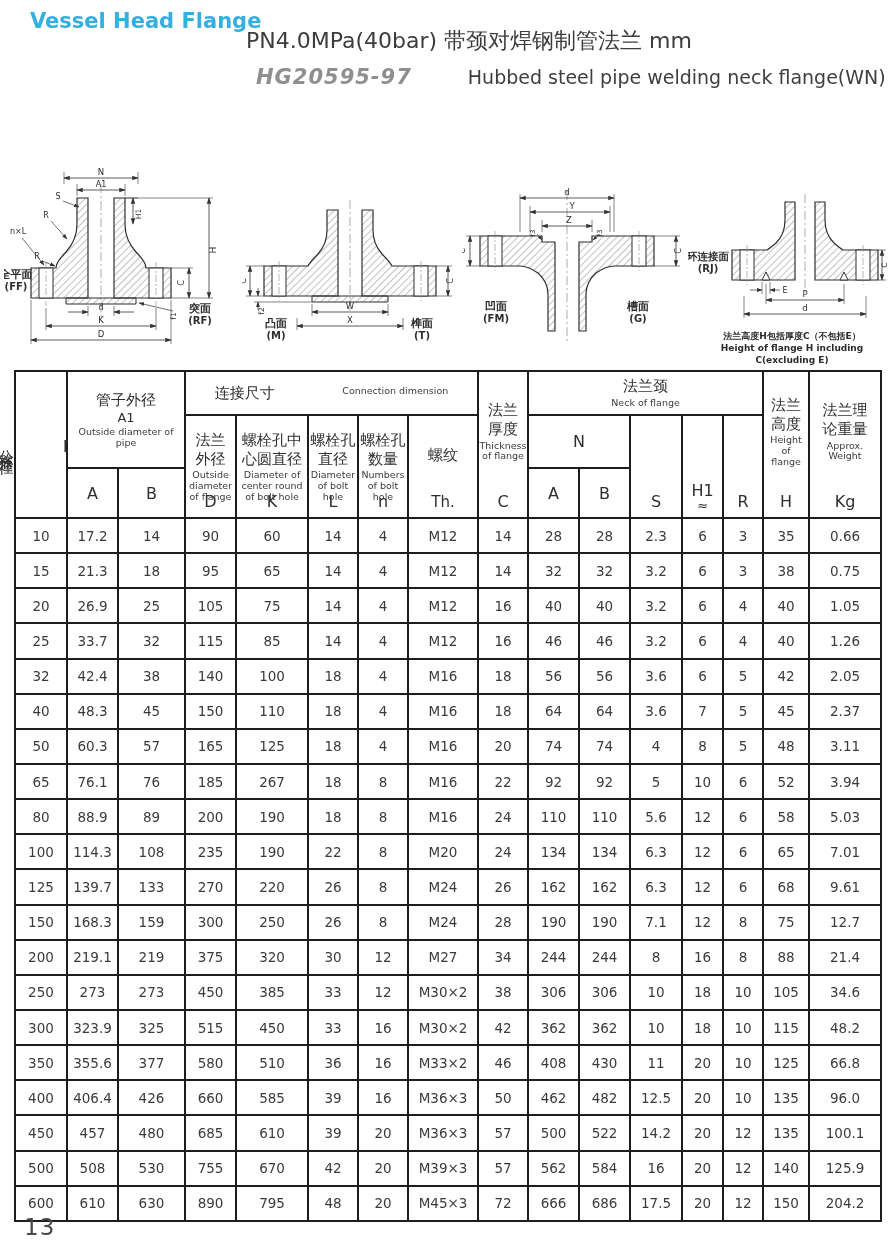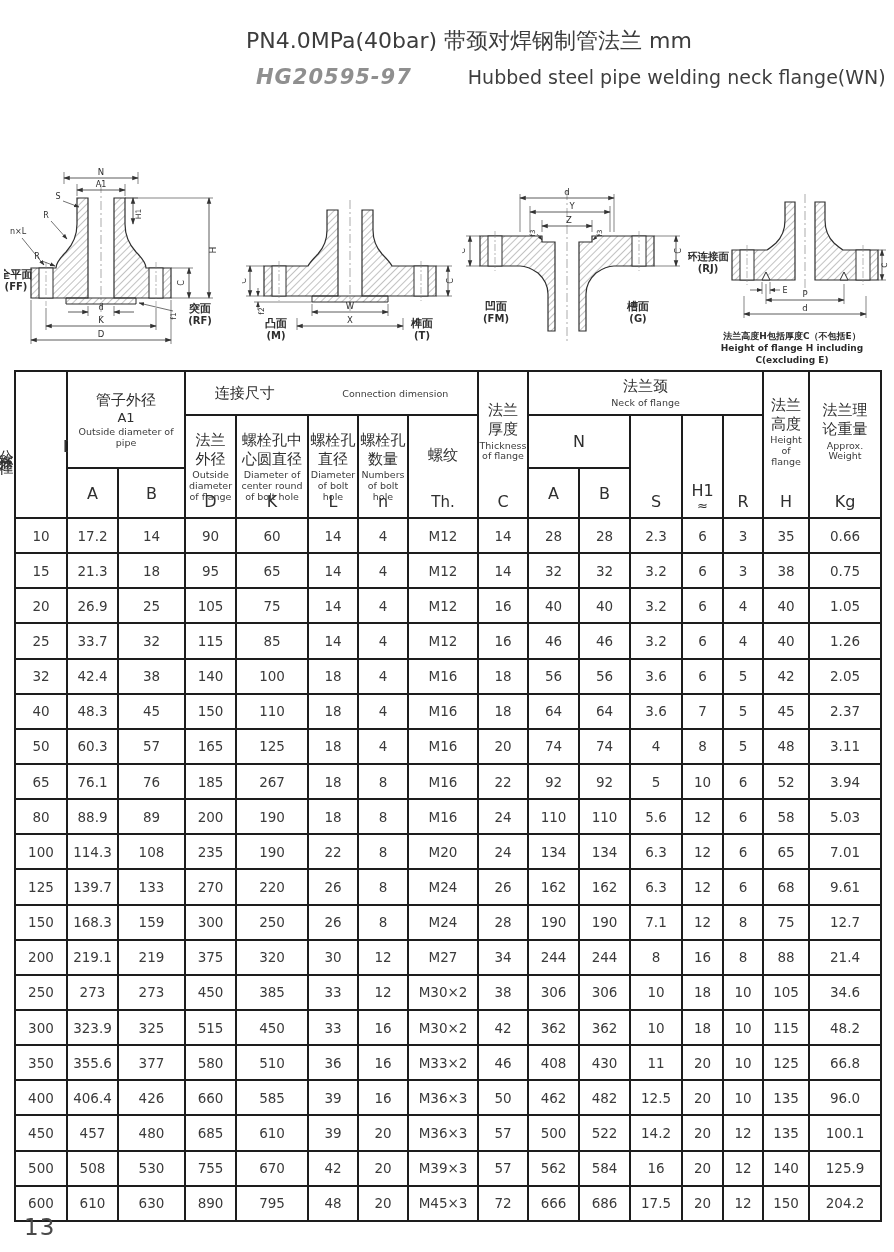--- a/index.html
+++ b/index.html
@@ -30,30 +30,31 @@
   .hen{font-size:9.5px;color:#3c3c3c;line-height:1.12;margin:2px auto 0;}
   .w2{width:36px;}
   .w3{width:52px;}
   .letter{font-size:16px;color:#2f2f2f;}
   .letter-bottom{position:absolute;bottom:6px;left:0;right:0;text-align:center;font-size:16px;color:#2f2f2f;line-height:1.05;}
   .top-align{vertical-align:top;}
   .pad-top{padding-top:7px;}
   .vcell{display:flex;flex-direction:row;align-items:center;justify-content:center;gap:48px;}
   .vtext{writing-mode:vertical-rl;text-orientation:upright;font-size:15px;letter-spacing:4px;color:#2f2f2f;}
   .dncode{font-size:15px;margin-top:5px;color:#2f2f2f;}
-  .conn-wrap{display:flex;align-items:center;justify-content:center;gap:10px;}
+  .conn-wrap{display:flex;justify-content:center;gap:10px;}
   .sub-a1{font-size:13px;color:#2f2f2f;margin-top:1px;}
   .pagenum{position:absolute;left:24px;top:1214px;font-size:23px;color:#4a4a4a;letter-spacing:1px;}
 </style>
 </head>
 <body>
 
 <div class="page">
 
   <div class="logo">
+    <div class="logo-l2">Vessel Head Flange</div>
   </div>
   <div class="title-block">
     <div class="title-cn">PN4.0MPa(40bar) 带颈对焊钢制管法兰  mm</div>
     <div class="sub-row">
       <span class="standard">HG20595-97</span>
       <span class="subtitle">Hubbed steel pipe welding neck flange(WN)</span>
     </div>
   </div>
 
   <div class="drw" style="left:4px;top:166px;">

